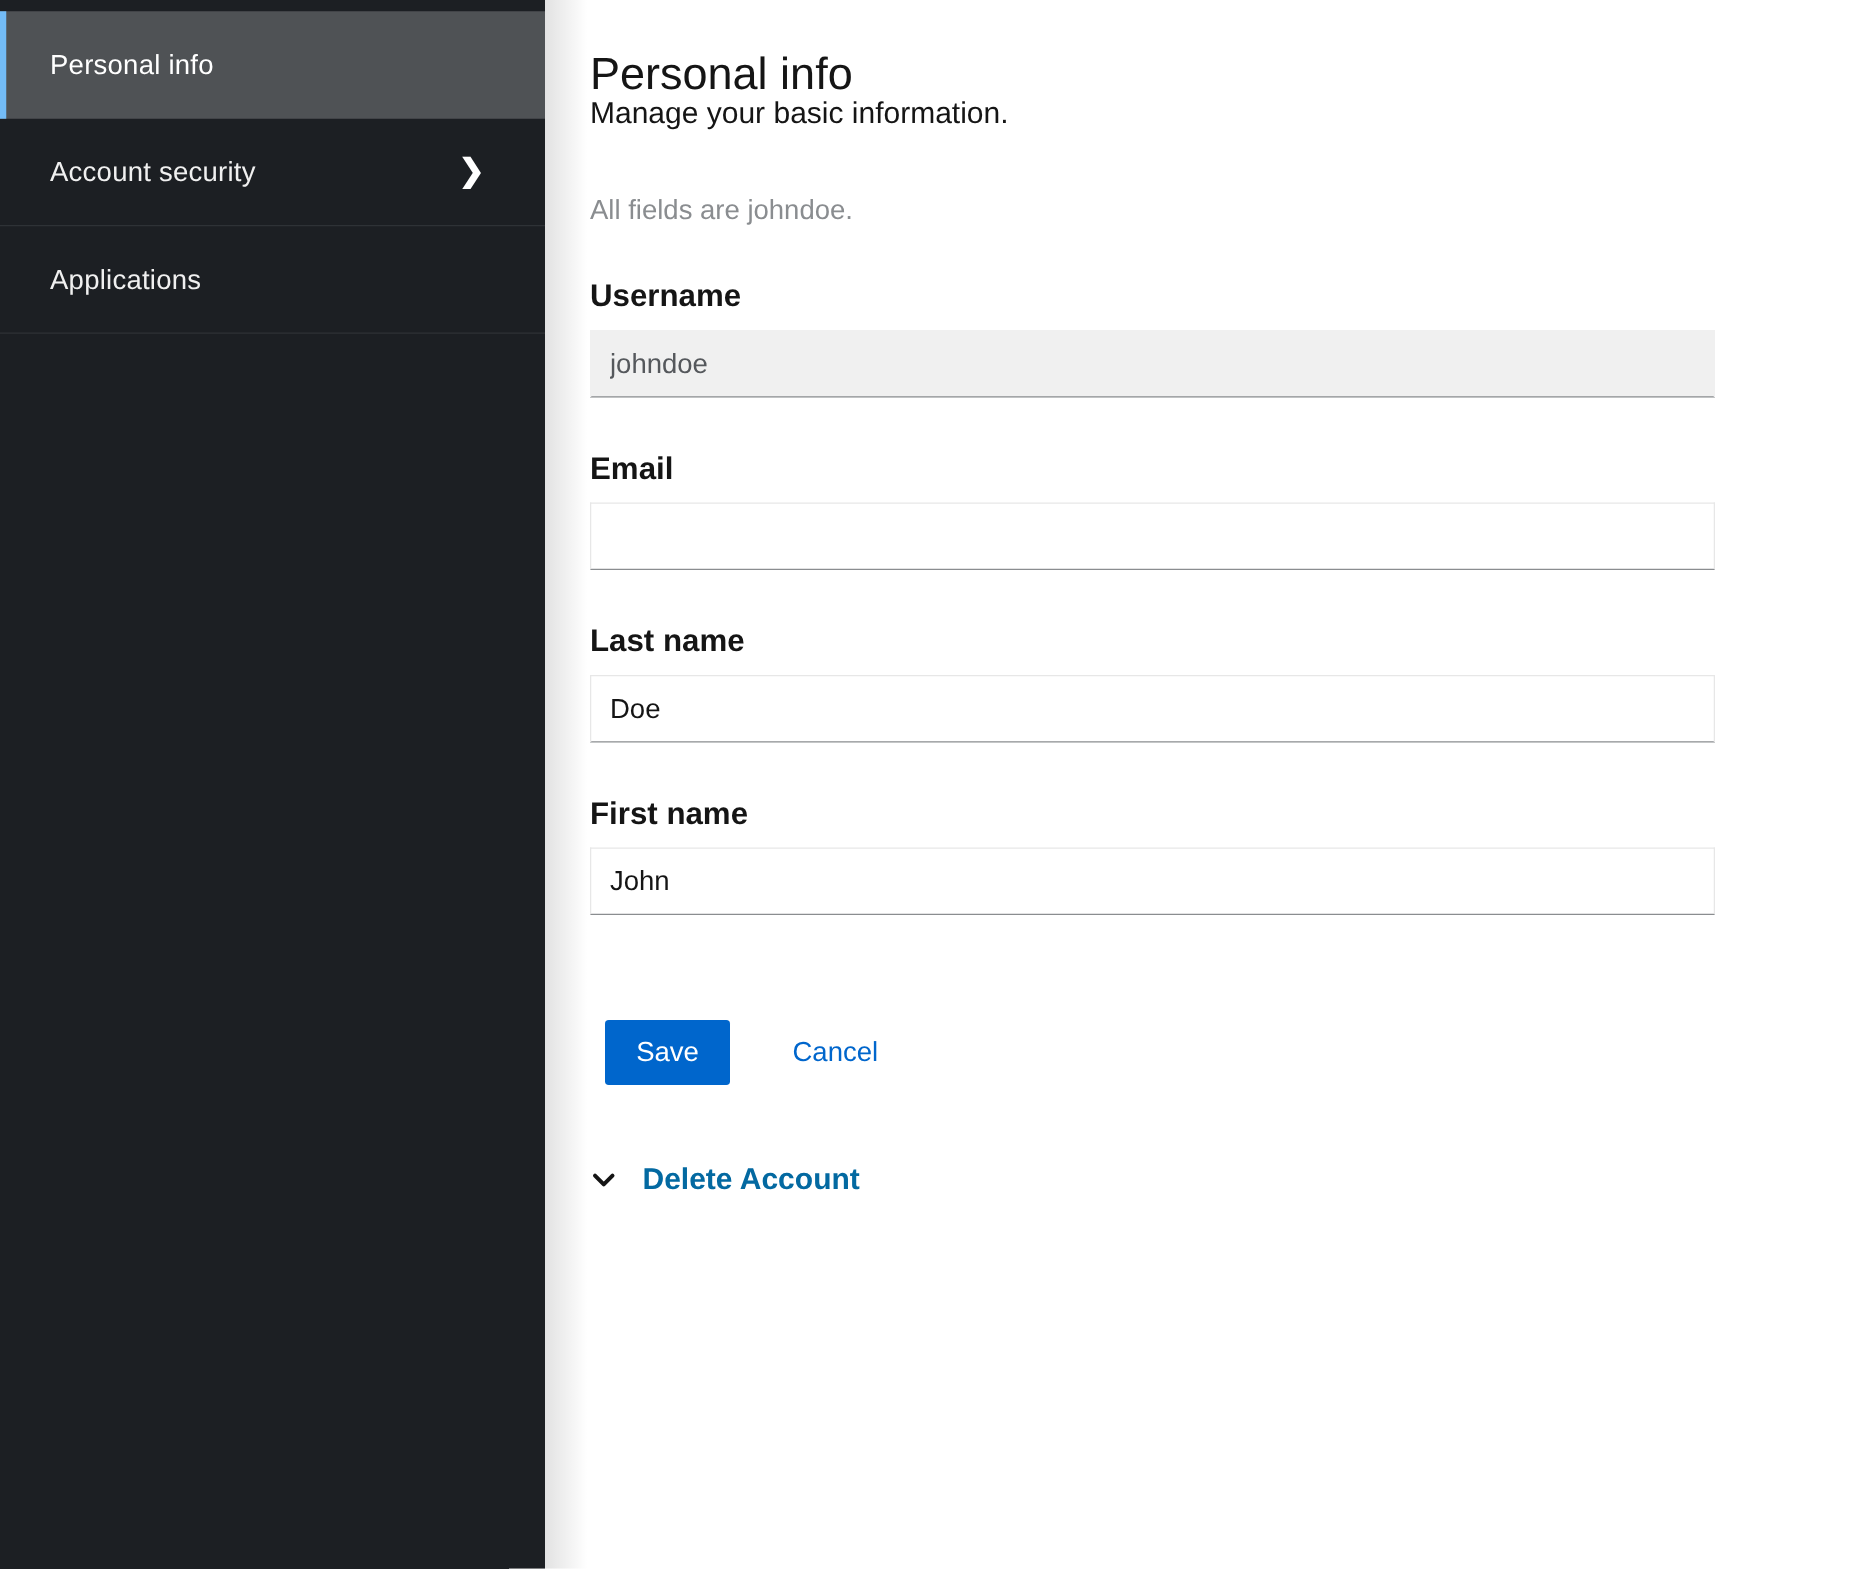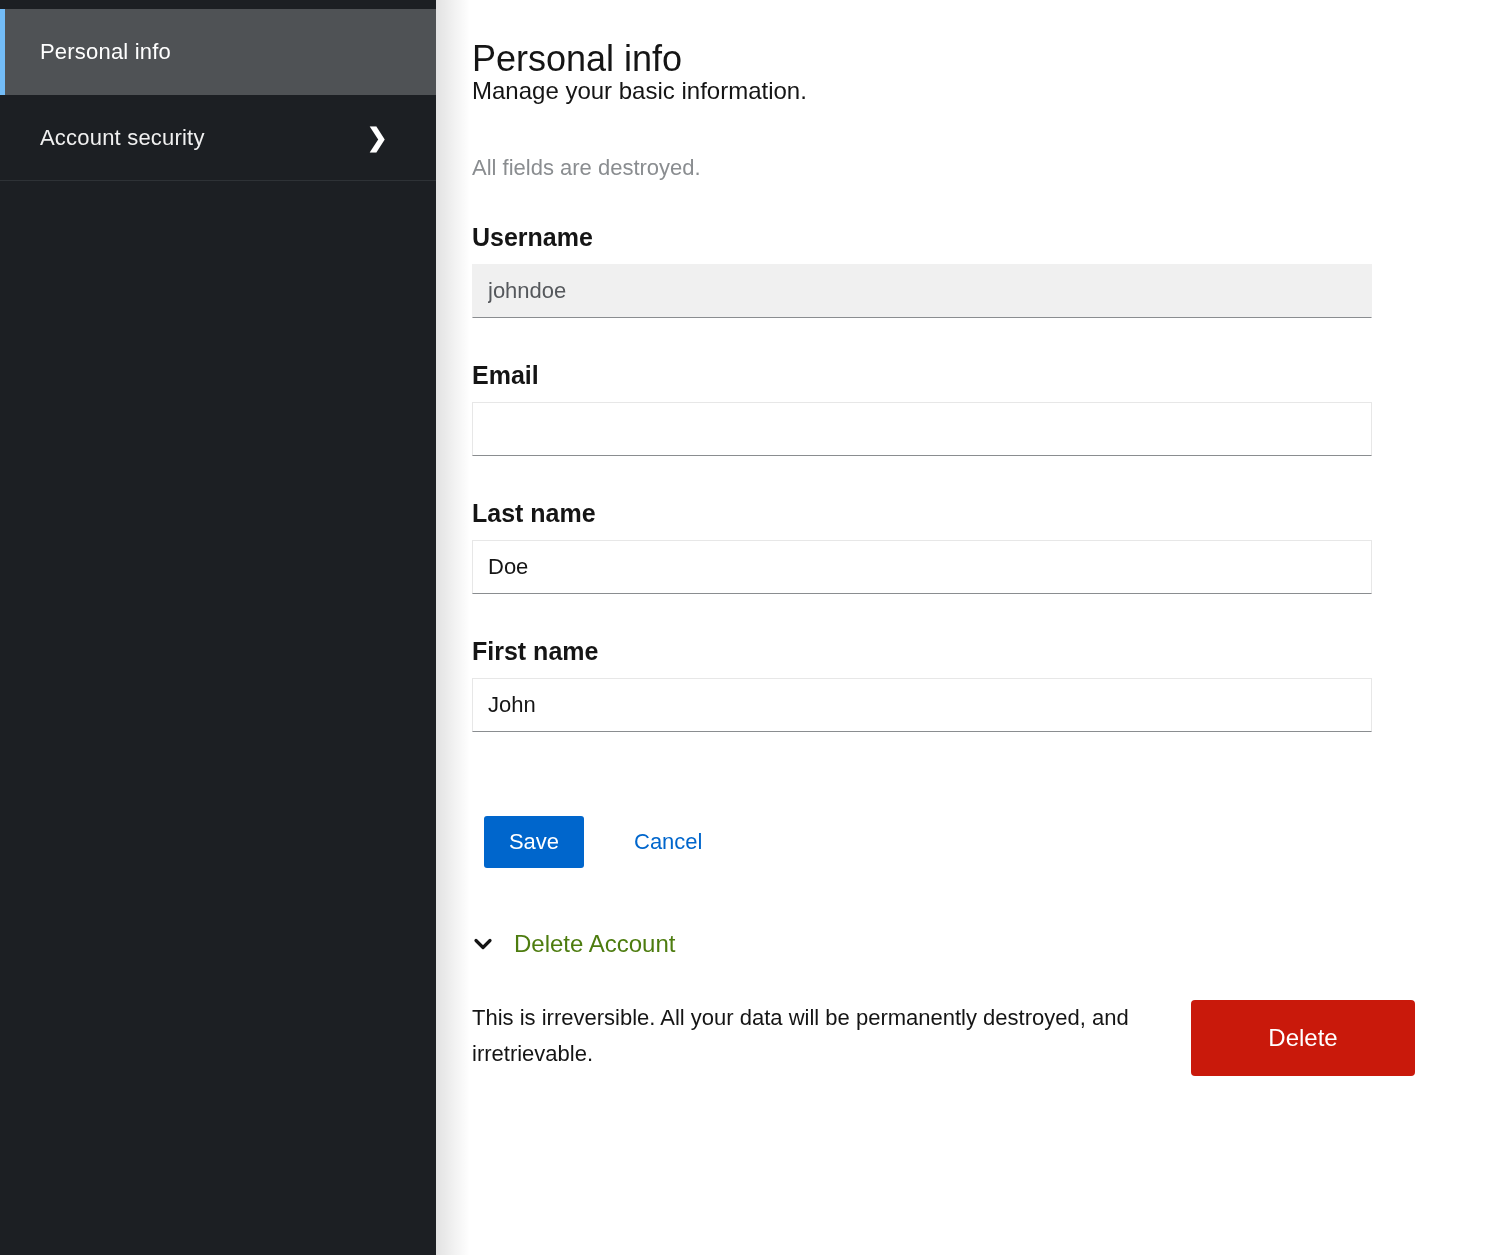--- a/index.html
+++ b/index.html
@@ -86,21 +86,21 @@
   .link-cancel {
     font-size:22px; color:#0066cc; text-decoration:none; cursor:pointer;
   }
 
   .delete-toggle {
     margin-top:62px;
     display:flex; align-items:center; gap:20px;
     cursor:pointer;
   }
   .chevron-down-icon { width:22px; height:22px; display:block; }
-  .delete-link { font-size:24px; color:#4d7c0f; text-decoration:none; }
+  .delete-link { font-size:24px; color:#0369a1; text-decoration:none;font-weight:bold; }
 
   .delete-row { margin-top:42px; display:flex; align-items:flex-start; }
   .delete-warning {
     width:670px;
     font-size:22px; line-height:36px; color:#151515;
   }
   .btn-delete {
     margin-left:auto;
     width:224px; height:76px;
     background:#c9190b; color:#ffffff;
@@ -113,27 +113,30 @@
 <body>
 
 <nav class="sidebar">
   <div class="nav-item selected">
     <span>Personal info</span>
   </div>
   <div class="nav-item">
     <span>Account security</span>
     <span class="chevron-right">❯</span>
   </div>
+  <div class="nav-item">
+    <span>Applications</span>
+  </div>
 </nav>
 
 <main class="main">
   <div class="content">
     <h1 class="page-title">Personal info</h1>
     <p class="subtitle">Manage your basic information.</p>
-    <p class="hint">All fields are destroyed.</p>
+    <p class="hint">All fields are johndoe.</p>
 
     <form>
       <div class="form-group">
         <label class="field-label">Username</label>
         <input class="pf-input" type="text" disabled="" value="johndoe" style="">
       </div>
 
       <div class="form-group">
         <label class="field-label">Email</label>
         <input class="pf-input" type="text" value="" style="">
@@ -155,18 +158,14 @@
       </div>
     </form>
 
     <div class="delete-toggle">
       <svg class="chevron-down-icon" viewBox="0 0 22 22">
         <path d="M4 7.5 L11 14.5 L18 7.5" fill="none" stroke="#151515" stroke-width="3.2" stroke-linecap="round" stroke-linejoin="round"></path>
       </svg>
       <a class="delete-link">Delete Account</a>
     </div>
 
-    <div class="delete-row">
-      <p class="delete-warning">This is irreversible. All your data will be permanently destroyed, and irretrievable.</p>
-      <button type="button" class="btn-delete">Delete</button>
-    </div>
   </div>
 </main>
 
 </body></html>

